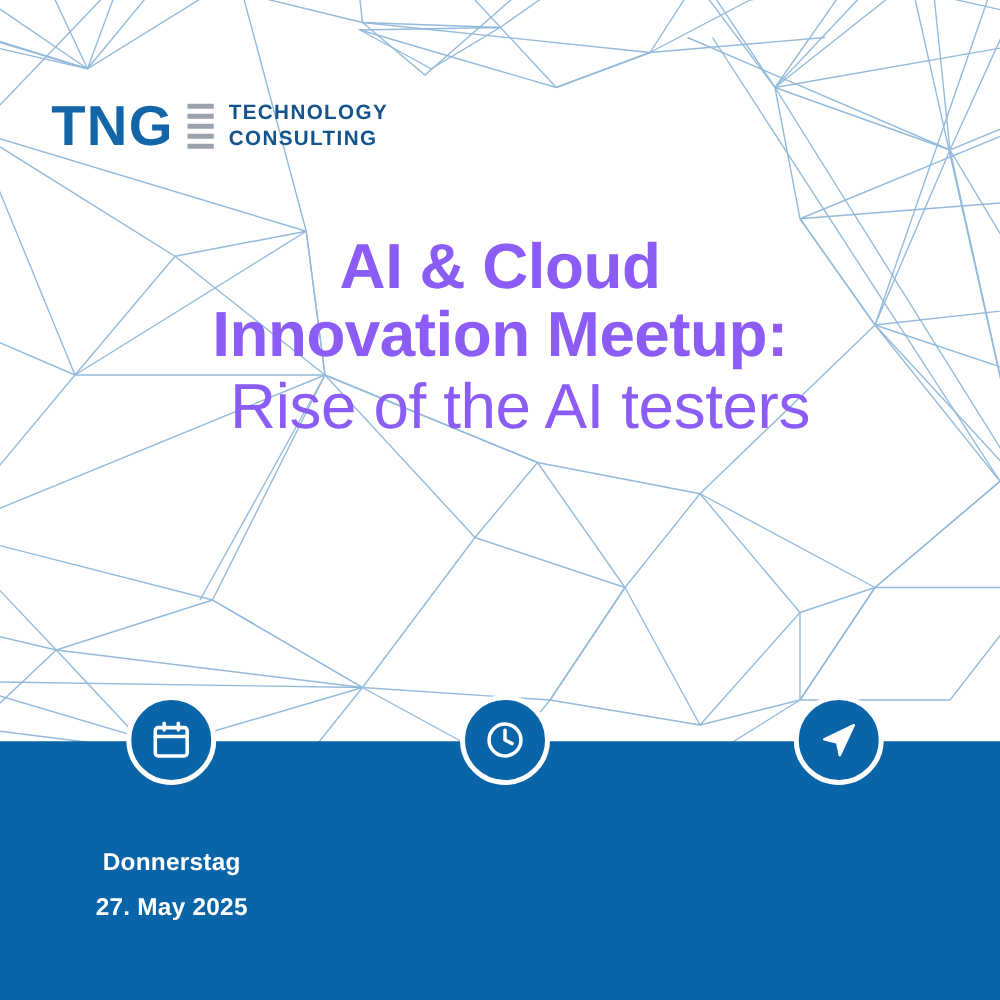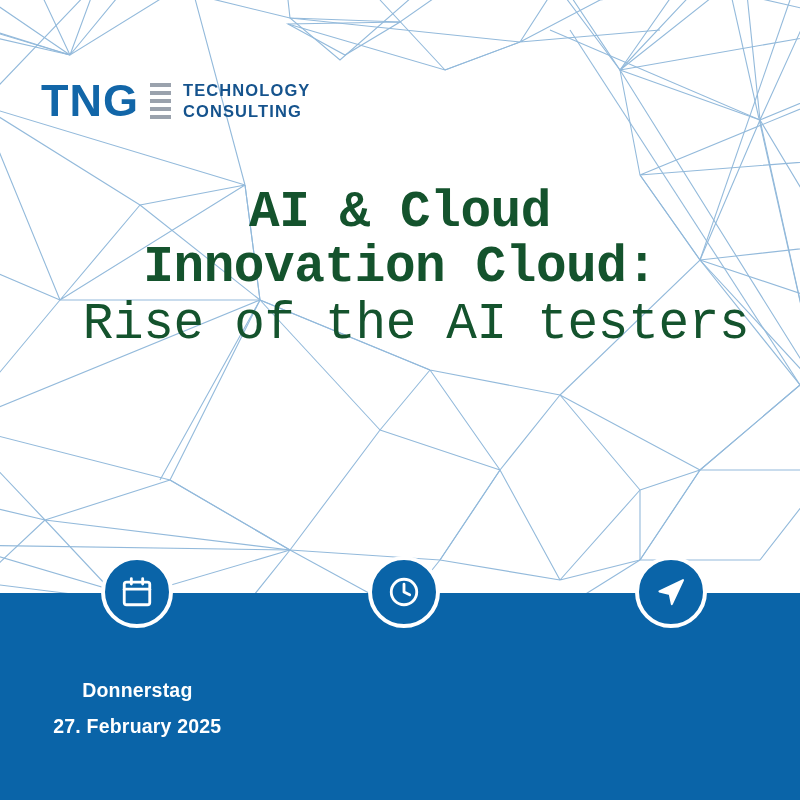--- a/index.html
+++ b/index.html
@@ -77,24 +77,23 @@
 
   
   .title-block {
     position: absolute;
     left: 0;
     top: 185px;
     width: 800px;
     text-align: center;
   }
   .title-line {
-    color: #14532d;
+    color: #8b5cf6;
     line-height: 1.08;
     white-space: nowrap;
-    font-family: Liberation Mono, monospace;
   }
   .title-line.bold {
     font-size: 51px;
     font-weight: 700;
     letter-spacing: -0.4px;
   }
   .title-line.light {
     font-size: 51px;
     font-weight: 400;
     letter-spacing: -0.3px;
@@ -237,40 +236,40 @@
         <i></i>
     </div>
     <div class="logo-words">
       <span>TECHNOLOGY</span>
       <span>CONSULTING</span>
     </div>
   </div>
 
   <div class="title-block">
     <div class="title-line bold">AI &amp; Cloud</div>
-    <div class="title-line bold">Innovation Cloud:</div>
+    <div class="title-line bold">Innovation Meetup:</div>
     <div class="title-line light">Rise of the AI testers</div>
   </div>
 
   <div class="footer-bar"></div>
 
   <div class="info-row">
 
     <div class="info-col">
       <div class="info-icon">
         <svg width="34" height="34" viewBox="0 0 24 24" fill="none" stroke="#ffffff" stroke-width="2" stroke-linecap="round" stroke-linejoin="round">
           <rect x="3" y="5" width="18" height="16" rx="1.6"></rect>
           <line x1="3" y1="10" x2="21" y2="10"></line>
           <line x1="8" y1="2.6" x2="8" y2="6.4"></line>
           <line x1="16" y1="2.6" x2="16" y2="6.4"></line>
         </svg>
       </div>
       <div class="info-lines">
         <div>Donnerstag</div>
-        <div>27. February 2025</div>
+        <div>27. May 2025</div>
       </div>
     </div>
 
     <div class="info-col">
       <div class="info-icon">
         <svg width="34" height="34" viewBox="0 0 24 24" fill="none" stroke="#ffffff" stroke-width="2" stroke-linecap="round" stroke-linejoin="round">
           <circle cx="12" cy="12" r="9"></circle>
           <polyline points="12,6.5 12,12 16,14"></polyline>
         </svg>
       </div>

